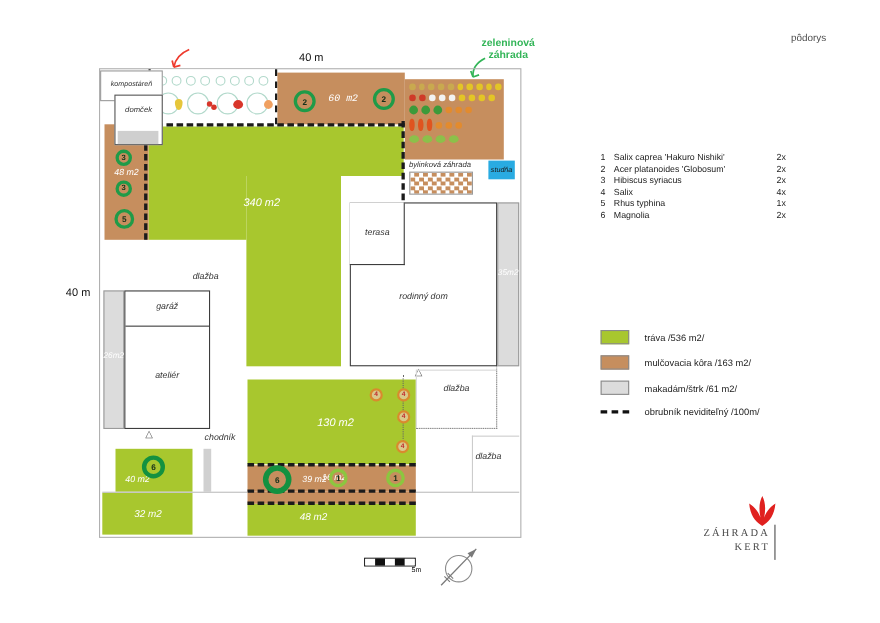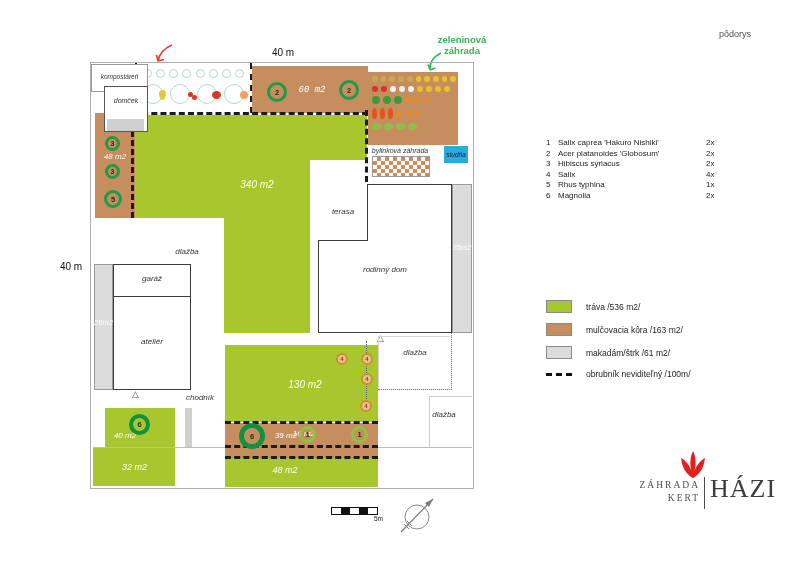--- a/index.html
+++ b/index.html
@@ -207,21 +207,21 @@
   <div class="abs dot-v" style="left:451px;top:333px;height:57px;"></div>
   <div class="abs dot-h" style="left:378px;top:389px;width:74px;"></div>
   <div class="abs" style="left:429px;top:396px;width:43px;height:51px;border-left:1px solid #ccc;border-top:1px solid #ccc;box-sizing:border-box;"></div>
   <div class="abs dot-v" style="left:366px;top:341px;height:68px;border-left-color:#666;"></div>
 
   <div class="abs street" style="left:93px;top:447px;width:132px;"></div>
   <div class="abs street" style="left:378px;top:447px;width:94px;"></div>
 
   <div class="abs area-label" style="left:290px;top:85px;width:44px;font-family:Liberation Mono, monospace;">60 m2</div>
   <div class="abs area-label" style="left:95px;top:152px;width:40px;font-size:8px;">48 m2</div>
-  <div class="abs area-label" style="left:227px;top:179px;width:60px;font-size:10px;font-style:italic;">340 m2</div>
+  <div class="abs area-label" style="left:208px;top:179px;width:60px;font-size:10px;font-style:italic;">340 m2</div>
   <div class="abs area-label" style="left:275px;top:379px;width:60px;font-size:10px;">130 m2</div>
   <div class="abs area-label" style="left:107px;top:431px;width:36px;font-size:8px;">40 m2</div>
   <div class="abs area-label" style="left:112px;top:462px;width:45px;">32 m2</div>
   <div class="abs area-label" style="left:266px;top:431px;width:40px;font-size:8px;">39 m2</div>
   <div class="abs area-label" style="left:275px;top:428px;width:40px;font-size:8px;line-height:11px;text-align:right;">16 m2</div>
   <div class="abs area-label" style="left:265px;top:465px;width:40px;">48 m2</div>
 
   <div class="abs marker m-green" style="left:267px;top:82px;width:20px;height:20px;">2</div>
   <div class="abs marker m-green" style="left:339px;top:80px;width:20px;height:20px;">2</div>
   <div class="abs marker m-green" style="left:105px;top:136px;width:15px;height:15px;font-size:7px;">3</div>
@@ -301,15 +301,14 @@
     <line x1="8" y1="30" x2="13" y2="35" stroke="#7a7a7a" stroke-width="1"></line>
     <line x1="11" y1="27" x2="16" y2="32" stroke="#7a7a7a" stroke-width="1"></line>
   </svg>
 
   <svg class="abs" style="left:676px;top:450px;" width="34" height="29" viewBox="0 0 40 34">
     <path d="M20,33 C13,29 7,22 6,9 C12,13 16,18 18,24 C16,14 17,7 20,1 C23,7 24,14 22,24 C24,18 28,13 34,9 C33,22 27,29 20,33 Z" fill="#e0211f"></path>
   </svg>
   <div class="abs logo-word" style="left:612px;top:480px;width:88px;">ZÁHRADA</div>
   <div class="abs logo-word" style="left:612px;top:493px;width:88px;">KERT</div>
   <div class="abs" style="left:704px;top:477px;height:32px;border-left:1.5px solid #4d4d4d;"></div>
-  <div class="abs" style="left:710px;top:474px;font-family:'Liberation Serif',serif;font-size:26px;letter-spacing:1px;color:#3d3d3d;">HÁZI</div>
 
 </div>
 
 </body></html>

